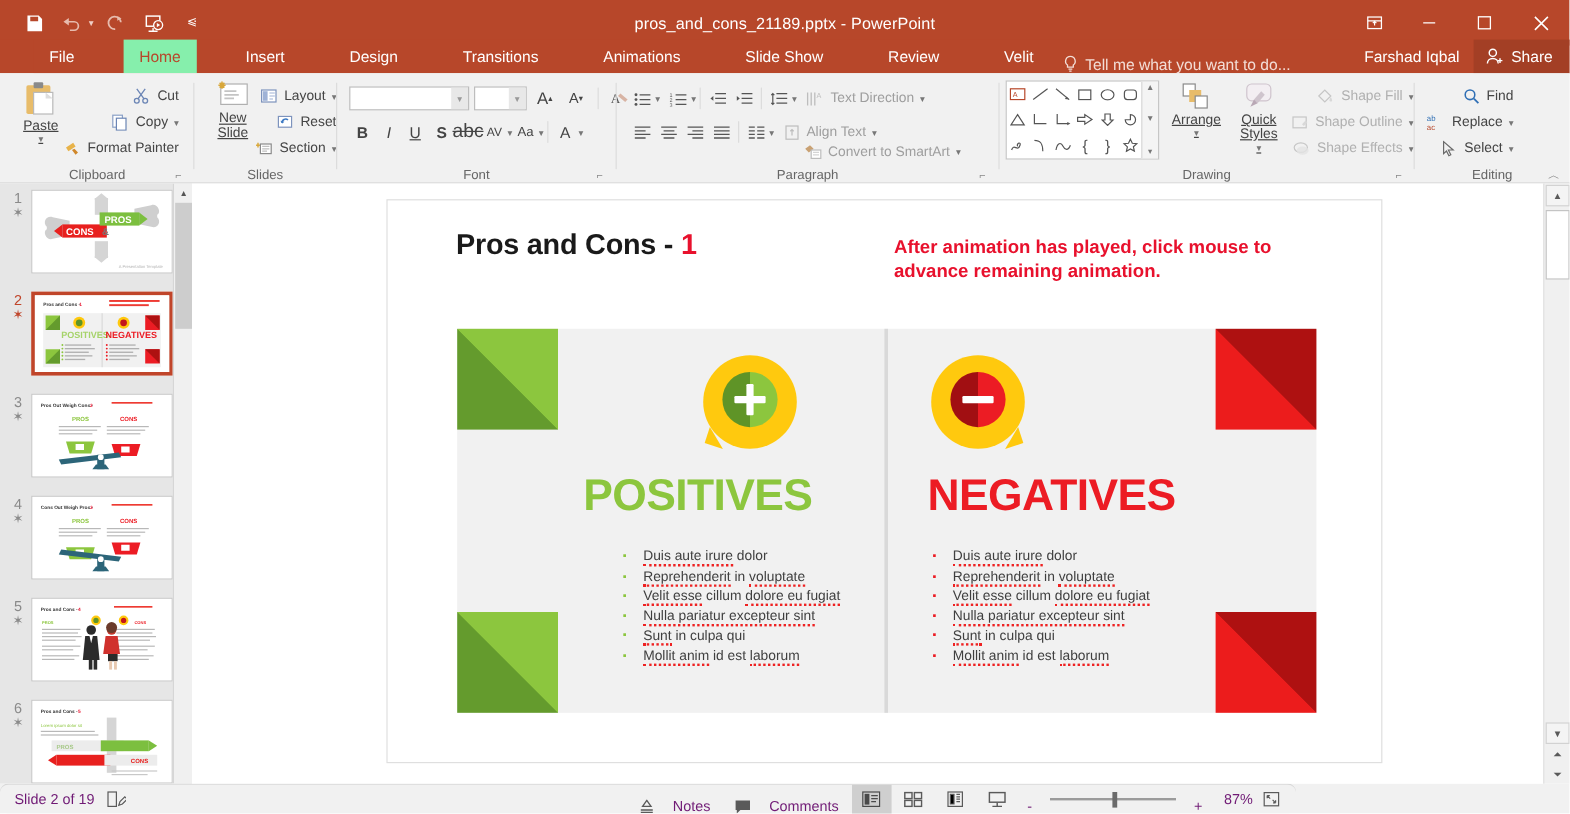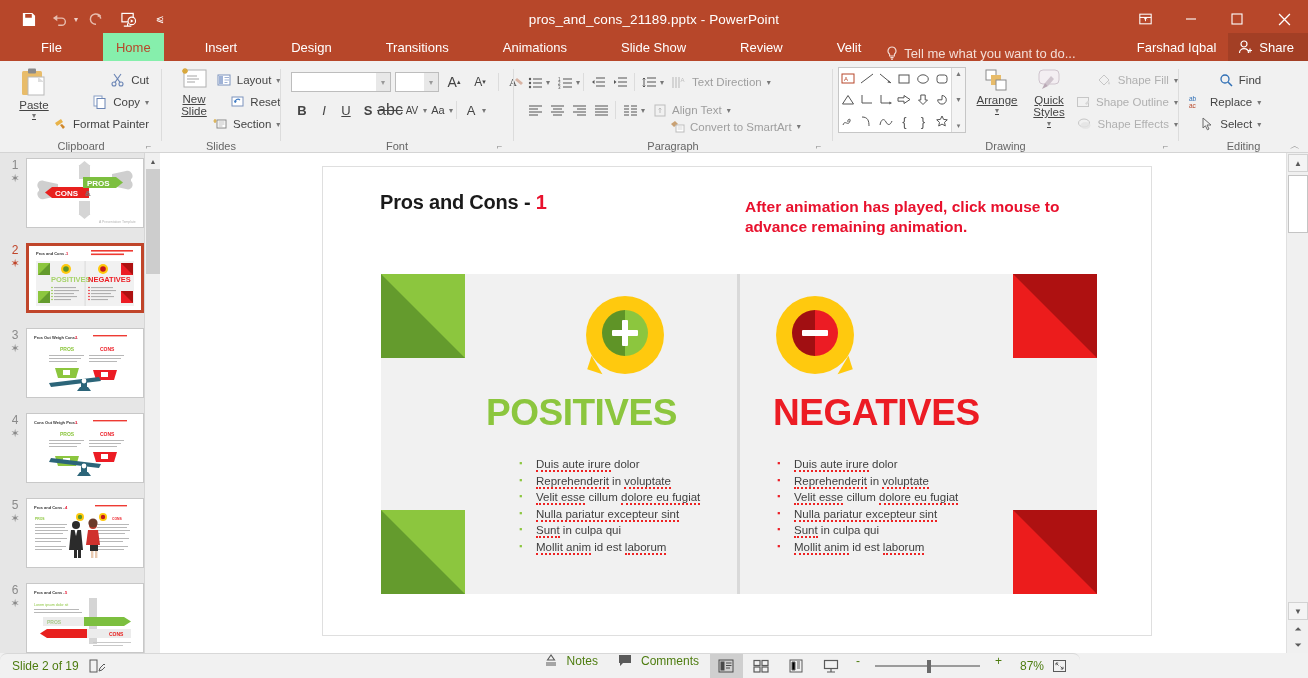--- a/index.html
+++ b/index.html
@@ -146,21 +146,21 @@
   .vs-mini { width: 20px; height: 16px; margin: 0 1px; display: flex; align-items: center; justify-content: center;
     font-size: 9px; color: #5a5a5a;}
 
   
   .slide {
     position: absolute; left: 162px; top: 13px; width: 830px; height: 470px;
     background: #fff; border: 1px solid #dfdfdf;
   }
   .slide-title {
     position: absolute; left: 57px; top: 24px;
-    font-size: 20px; font-weight: bold; color: #1a1a1a; letter-spacing: -.2px;
+    font-size: 24px; font-weight: bold; color: #1a1a1a; letter-spacing: -.2px;
   }
   .slide-title .num { color: #e8112d; }
   .slide-note {
     position: absolute; left: 422px; top: 30px; width: 340px;
     font-size: 15.5px; font-weight: bold; color: #e8112d; line-height: 20px;
   }
 
   .panels { position: absolute; left: 58px; top: 107px; width: 716px; height: 320px; background: #f1f1f1; }
   .divider { position: absolute; left: 356px; top: 0; width: 3px; height: 320px; background: #d9d9d9; }
 
@@ -193,25 +193,25 @@
     content: "\25AA"; position: absolute; left: 0; top: -1px; font-size: 9px;
   }
   .bullets.pos li::before { color: #8cc63e; }
   .bullets.neg li::before { color: #ec1c24; }
   .sp { border-bottom: 2px dotted #ee2222; padding-bottom: 0px; }
 
   
   .statusbar {
     position: absolute; bottom: 0; left: 0; width: 1080px; height: 25px;
     background: #f1f1f1; border-top: 1px solid #d8d8d8;
-    display: flex; align-items: center; font-size: 12px; color: #4d7c0f; border-radius: 7px;
+    display: flex; align-items: center; font-size: 12px; color: #701a75; border-radius: 7px;
   }
   .sb-left { display: flex; align-items: center; gap: 10px; padding-left: 12px; }
   .sb-right { position: absolute; right: 8px; display: flex; align-items: center; gap: 2px; }
-  .sb-item { display: flex; align-items: flex-start; gap: 9px; padding: 0 9px; height: 25px; }
+  .sb-item { display: flex; align-items: flex-end; gap: 15px; padding: 0 9px; height: 25px; }
   .view-btn { width: 33px; height: 25px; display: flex; align-items: center; justify-content: center; font-size: 14px; color: #5a5a5a; }
   .view-btn.active { background: #cfcfcf; }
   .zoom-track { position: relative; width: 105px; height: 25px; display: flex; align-items: center; margin: 0 7px;}
   .zoom-line { width: 105px; height: 2px; background: #9b9b9b; }
   .zoom-knob { position: absolute; left: 52px; width: 4px; height: 13px; background: #6b6b6b; }
   .zoom-pct { width: 34px; text-align: right; font-size: 12px; }
   .fit-btn { width: 26px; display: flex; align-items: center; justify-content: center; font-size: 13px; color: #5a5a5a; }
 
   svg { display: block; }
 </style>

